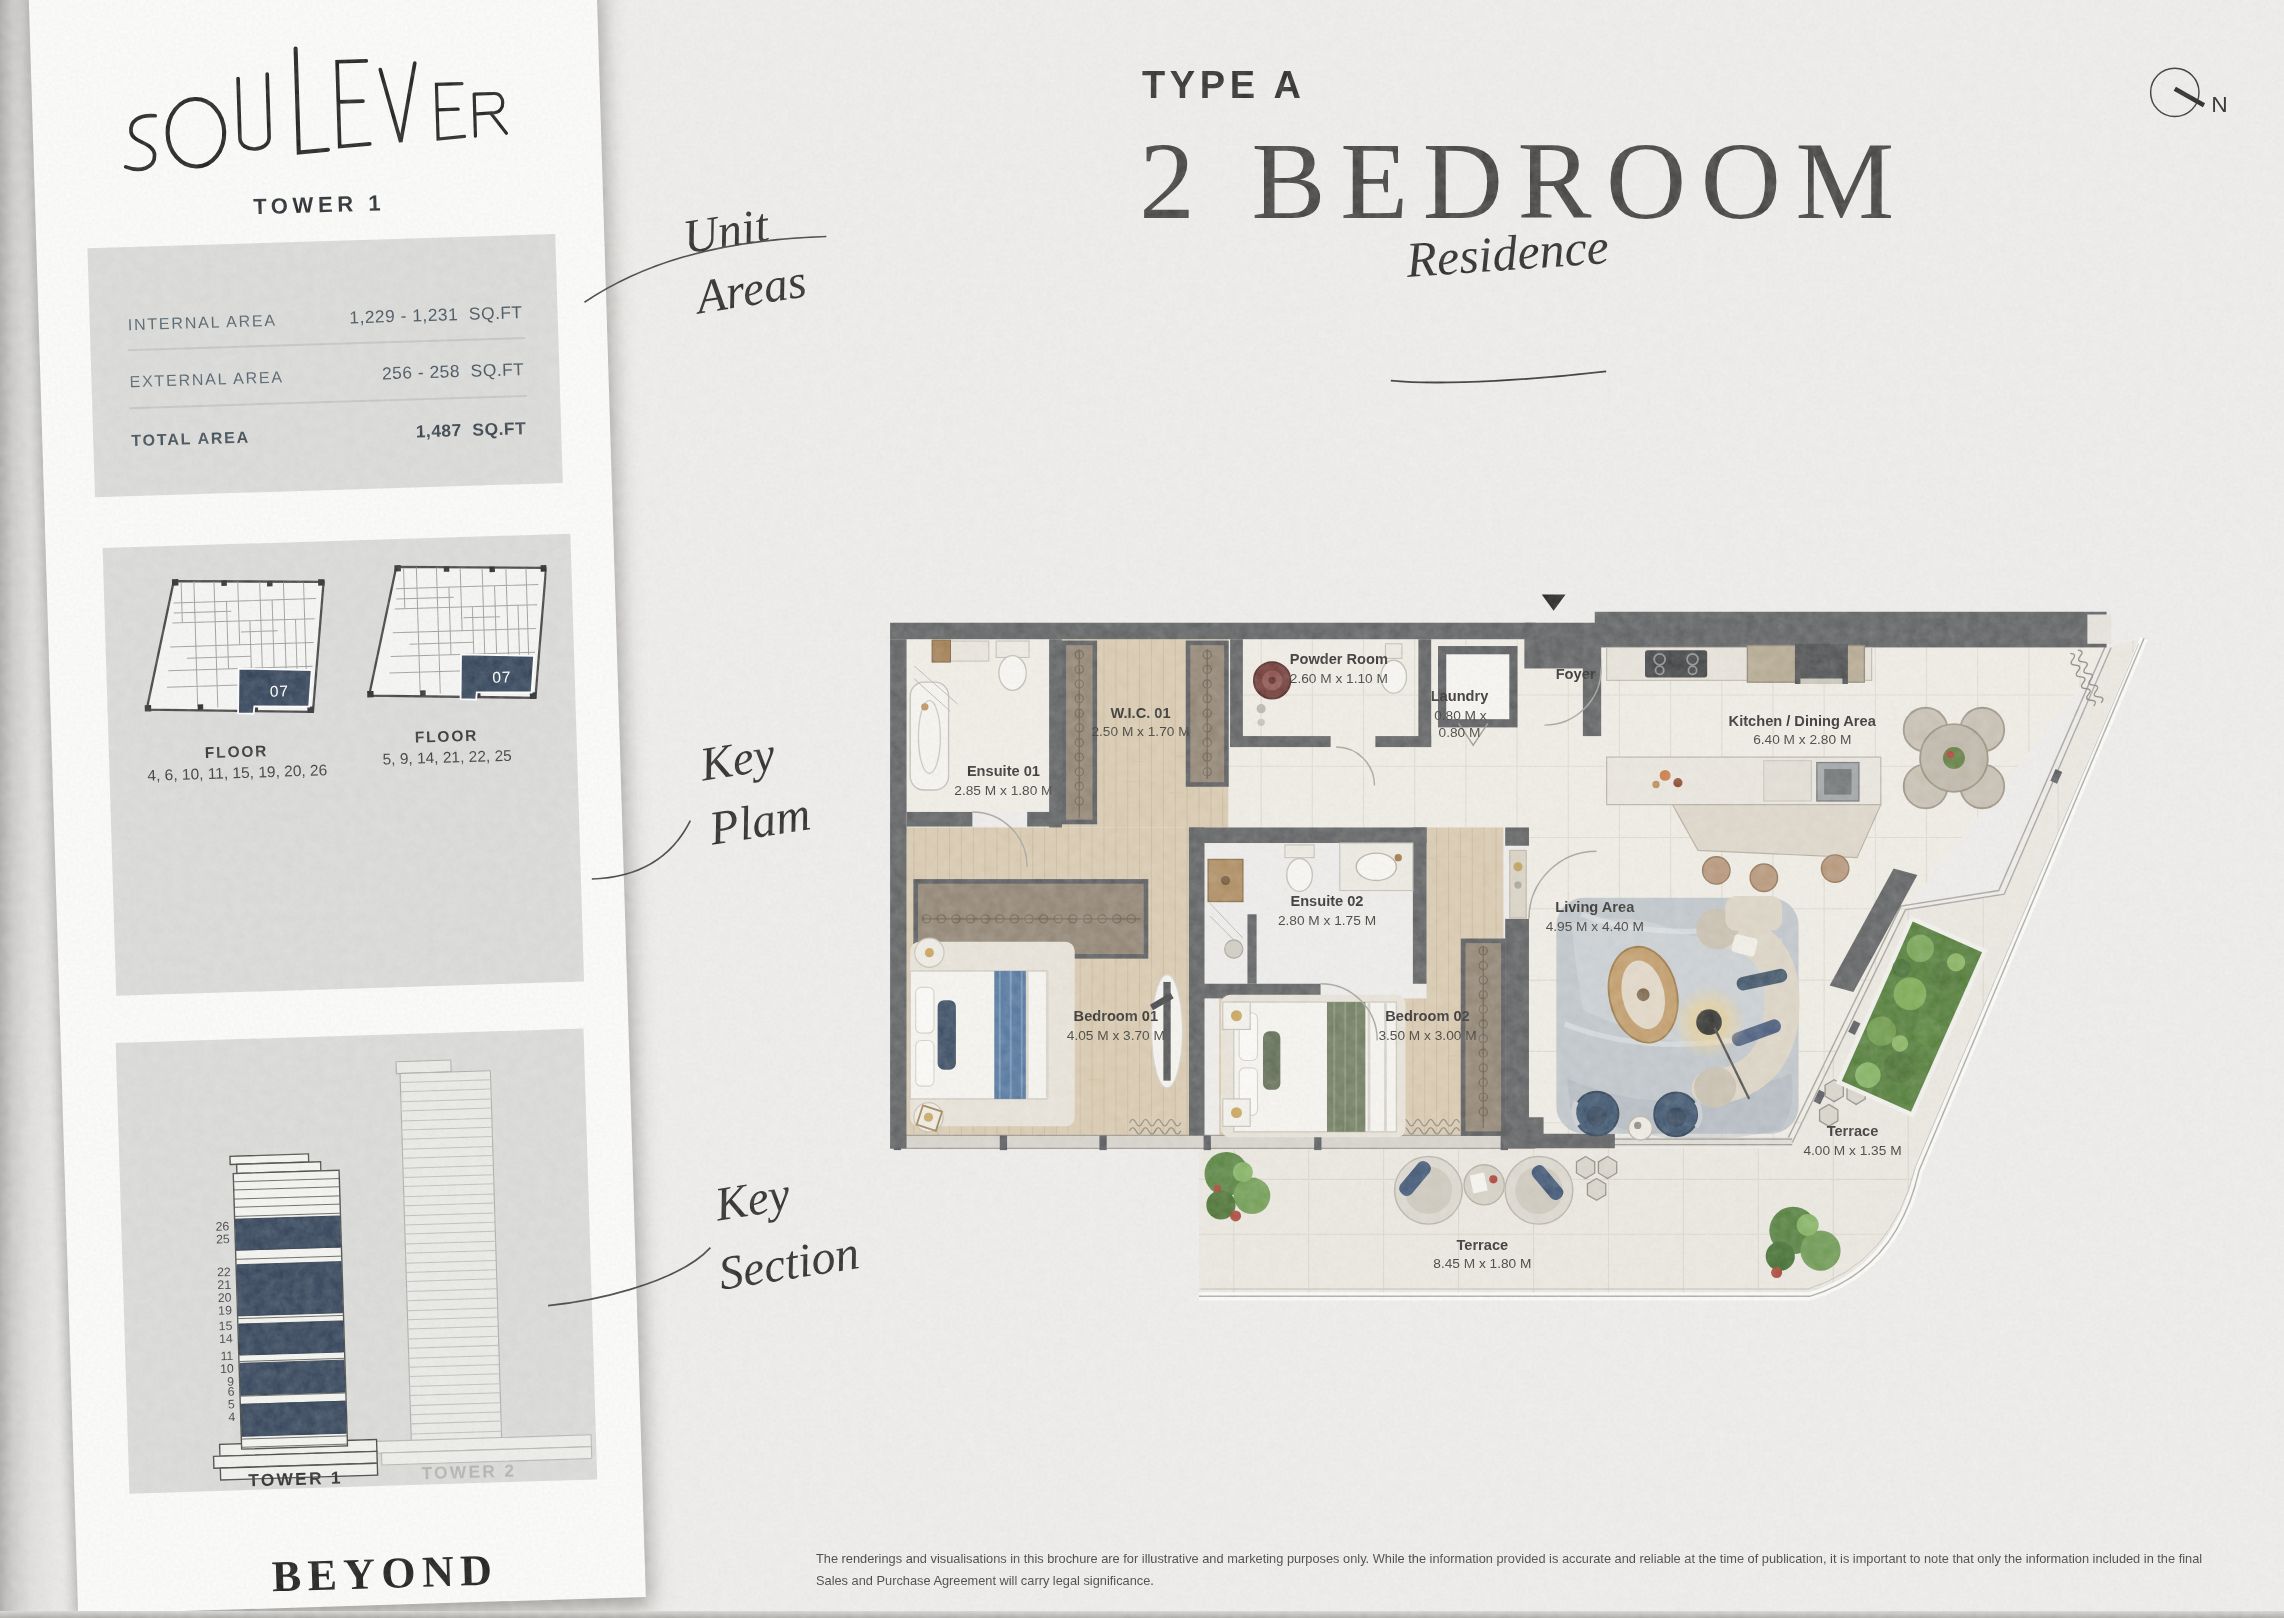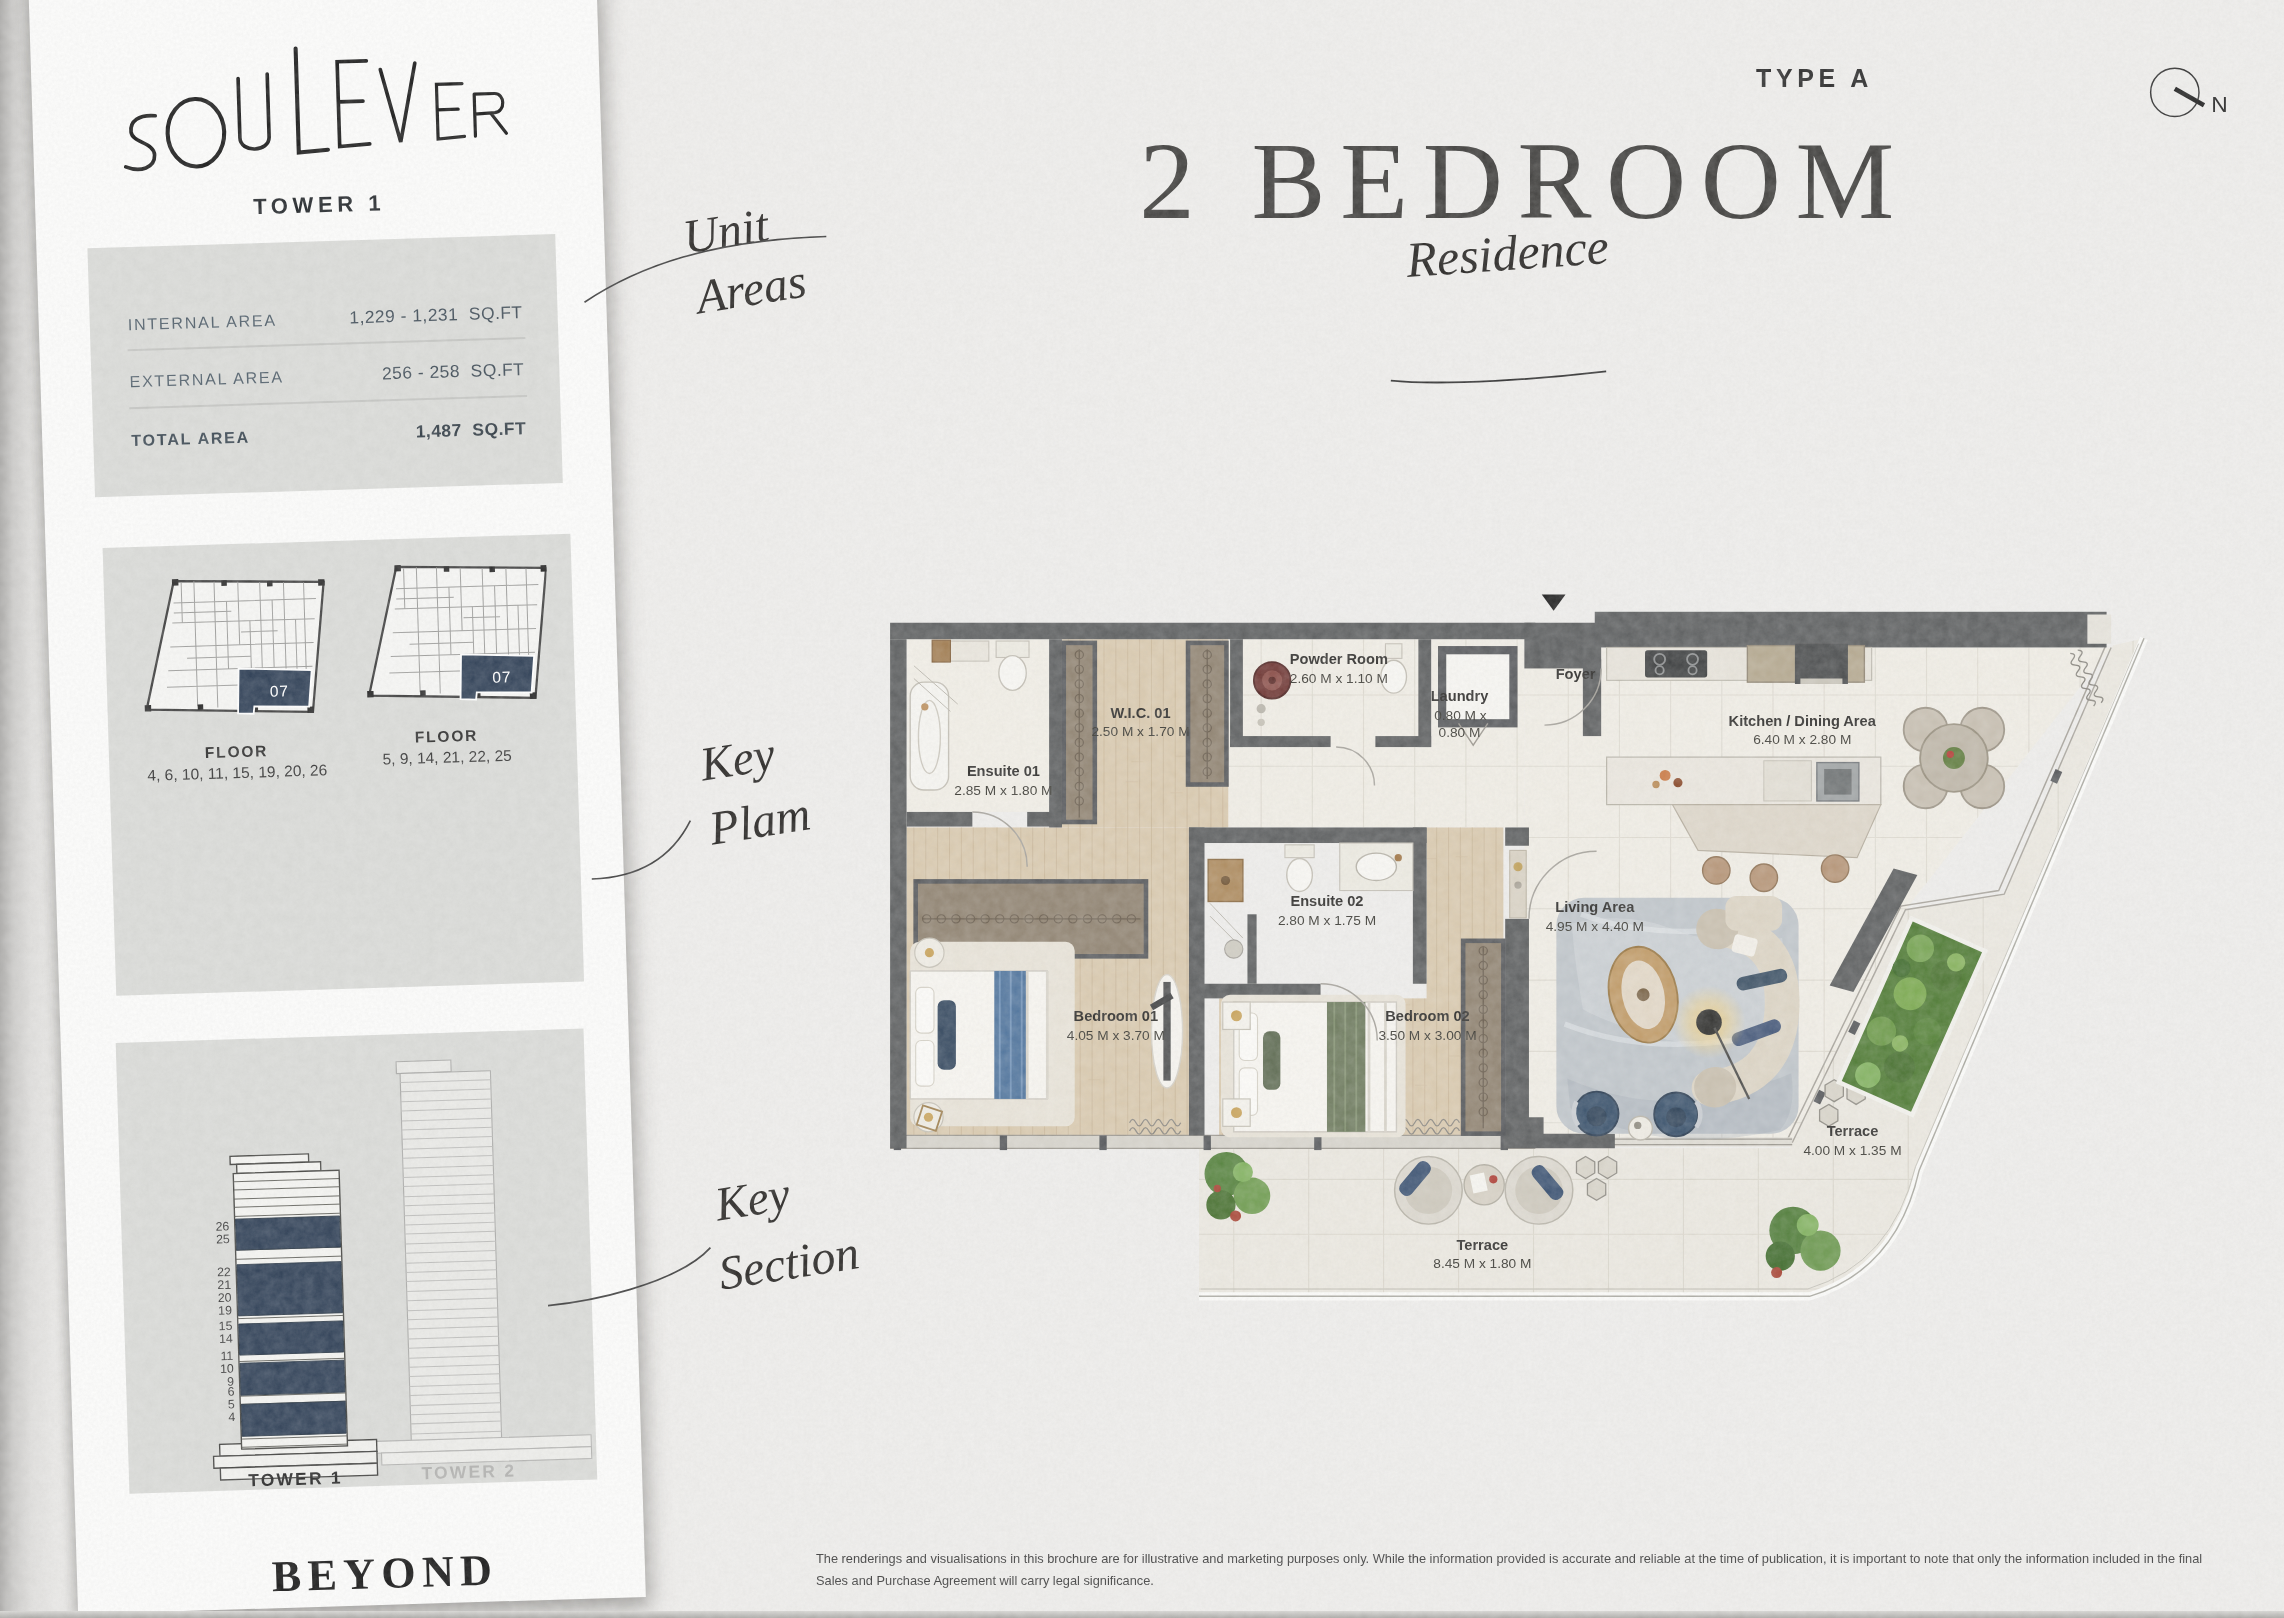--- a/index.html
+++ b/index.html
@@ -223,22 +223,22 @@
         <text x="118" y="404">5</text>
         <text x="118" y="418">4</text>
       </g>
       <text x="182" y="490" fill="#242424" font-size="19" font-weight="bold" letter-spacing="2.5" text-anchor="middle" font-family="Liberation Sans,sans-serif">TOWER 1</text>
       <text x="372" y="488" fill="#b0b0ae" font-size="19" font-weight="bold" letter-spacing="2.5" text-anchor="middle" font-family="Liberation Sans,sans-serif">TOWER 2</text>
     </svg>
   </div>
   <div class="abs" style="left:24px;top:1580px;width:568px;text-align:center;color:#121212;font-size:44px;font-weight:bold;letter-spacing:6.4px;font-family:'Liberation Serif',serif;">BEYOND</div>
 </div>
 
-<div class="abs" style="left:1142px;top:64px;width:731px;text-align:right;color:#262626;
-     font-size:25px;font-weight:bold;letter-spacing:4.6px;">TYPE A</div>
+<div class="abs" style="left:1142px;top:64px;width:731px;text-align:left;color:#262626;
+     font-size:38px;font-weight:bold;letter-spacing:4.6px;">TYPE A</div>
 <div class="abs" style="left:1067px;top:117px;width:914px;text-align:center;color:#3b3a38;
      font-family:'Liberation Serif',serif;font-size:111px;letter-spacing:14.6px;">2 BEDROOM</div>
 <div class="abs scr" style="left:1325px;top:224px;width:365px;text-align:center;
      font-size:50px;transform:rotate(-4deg);">Residence</div>
 <svg class="abs" style="left:1389px;top:364px" width="219" height="24" viewBox="0 0 240 26">
   <path d="M2,18 C60,24 170,16 238,8" stroke="#2c2c2c" stroke-width="2" fill="none"></path>
 </svg>
 
 <svg class="abs" style="left:2138px;top:55px" width="101" height="73" viewBox="0 0 110 80">
   <circle cx="40" cy="41" r="26.5" fill="none" stroke="#2c2c2c" stroke-width="1.6"></circle>

